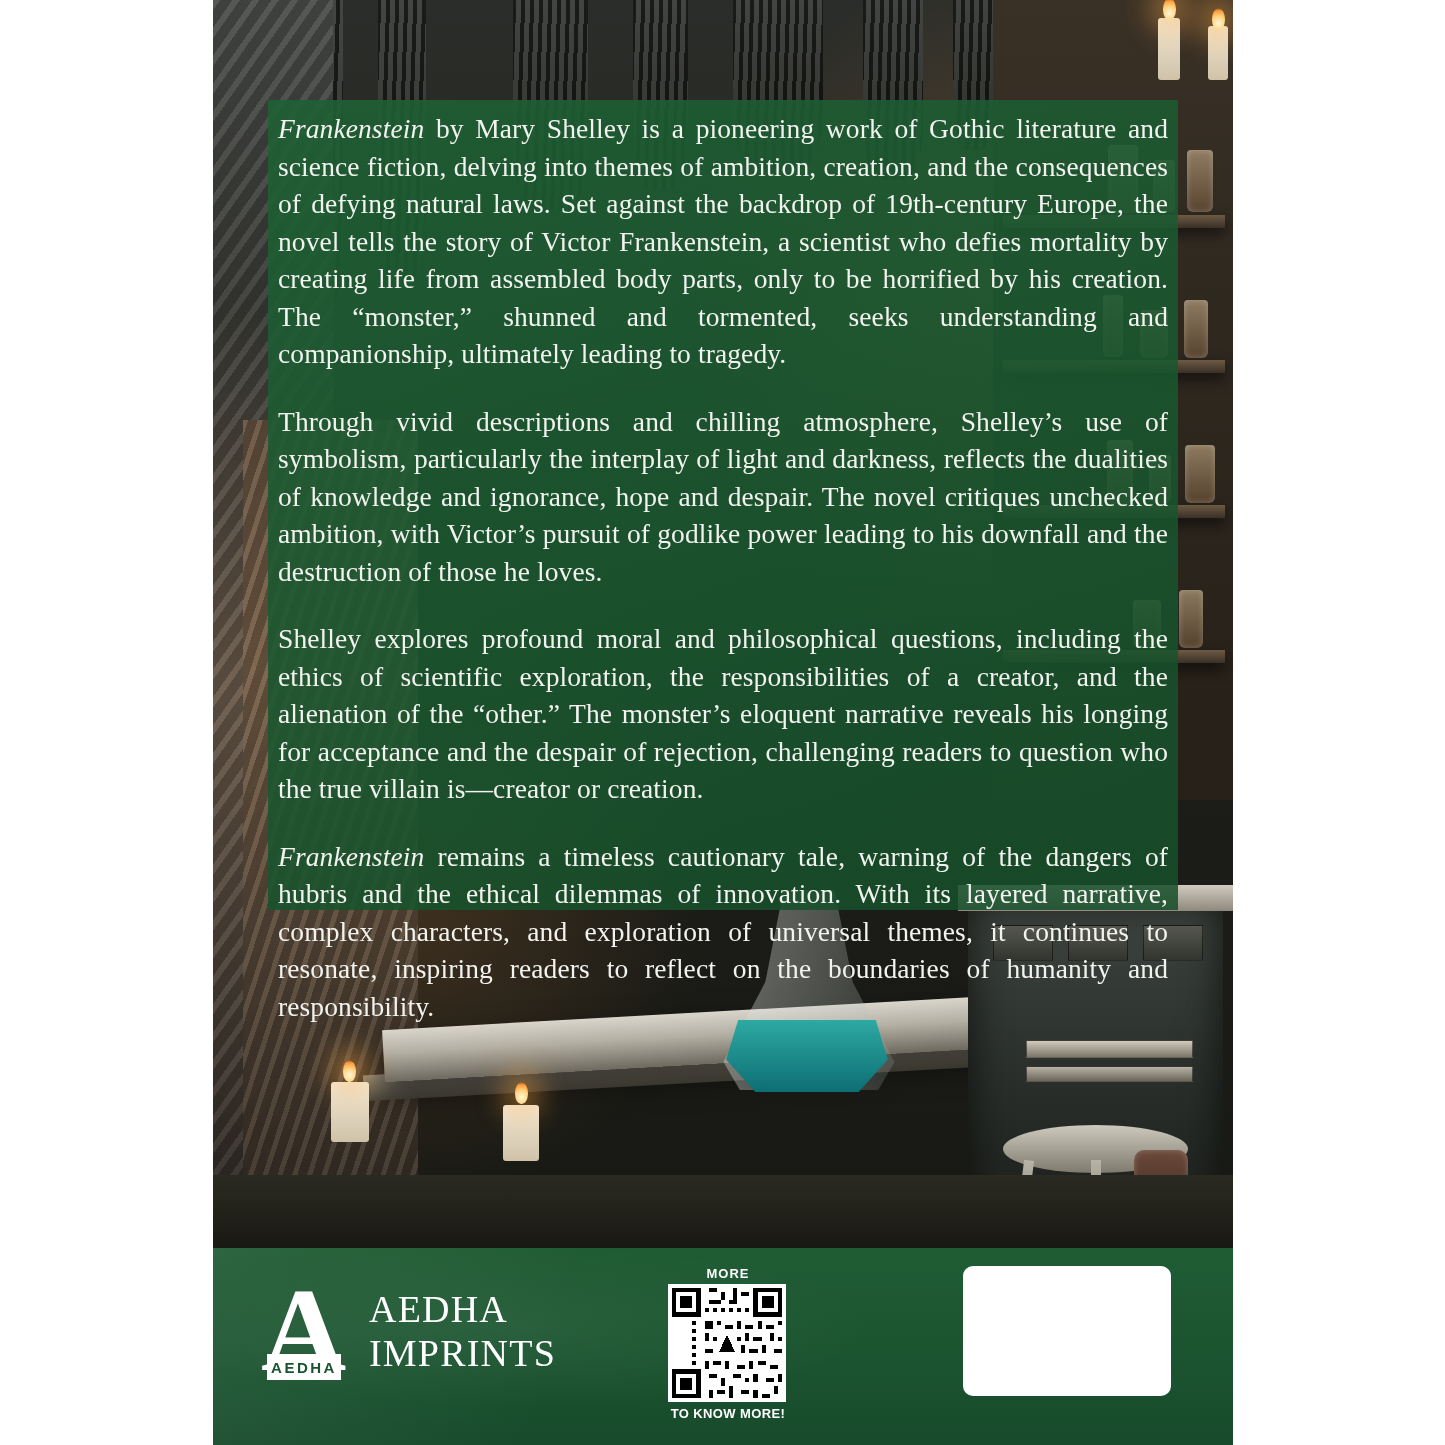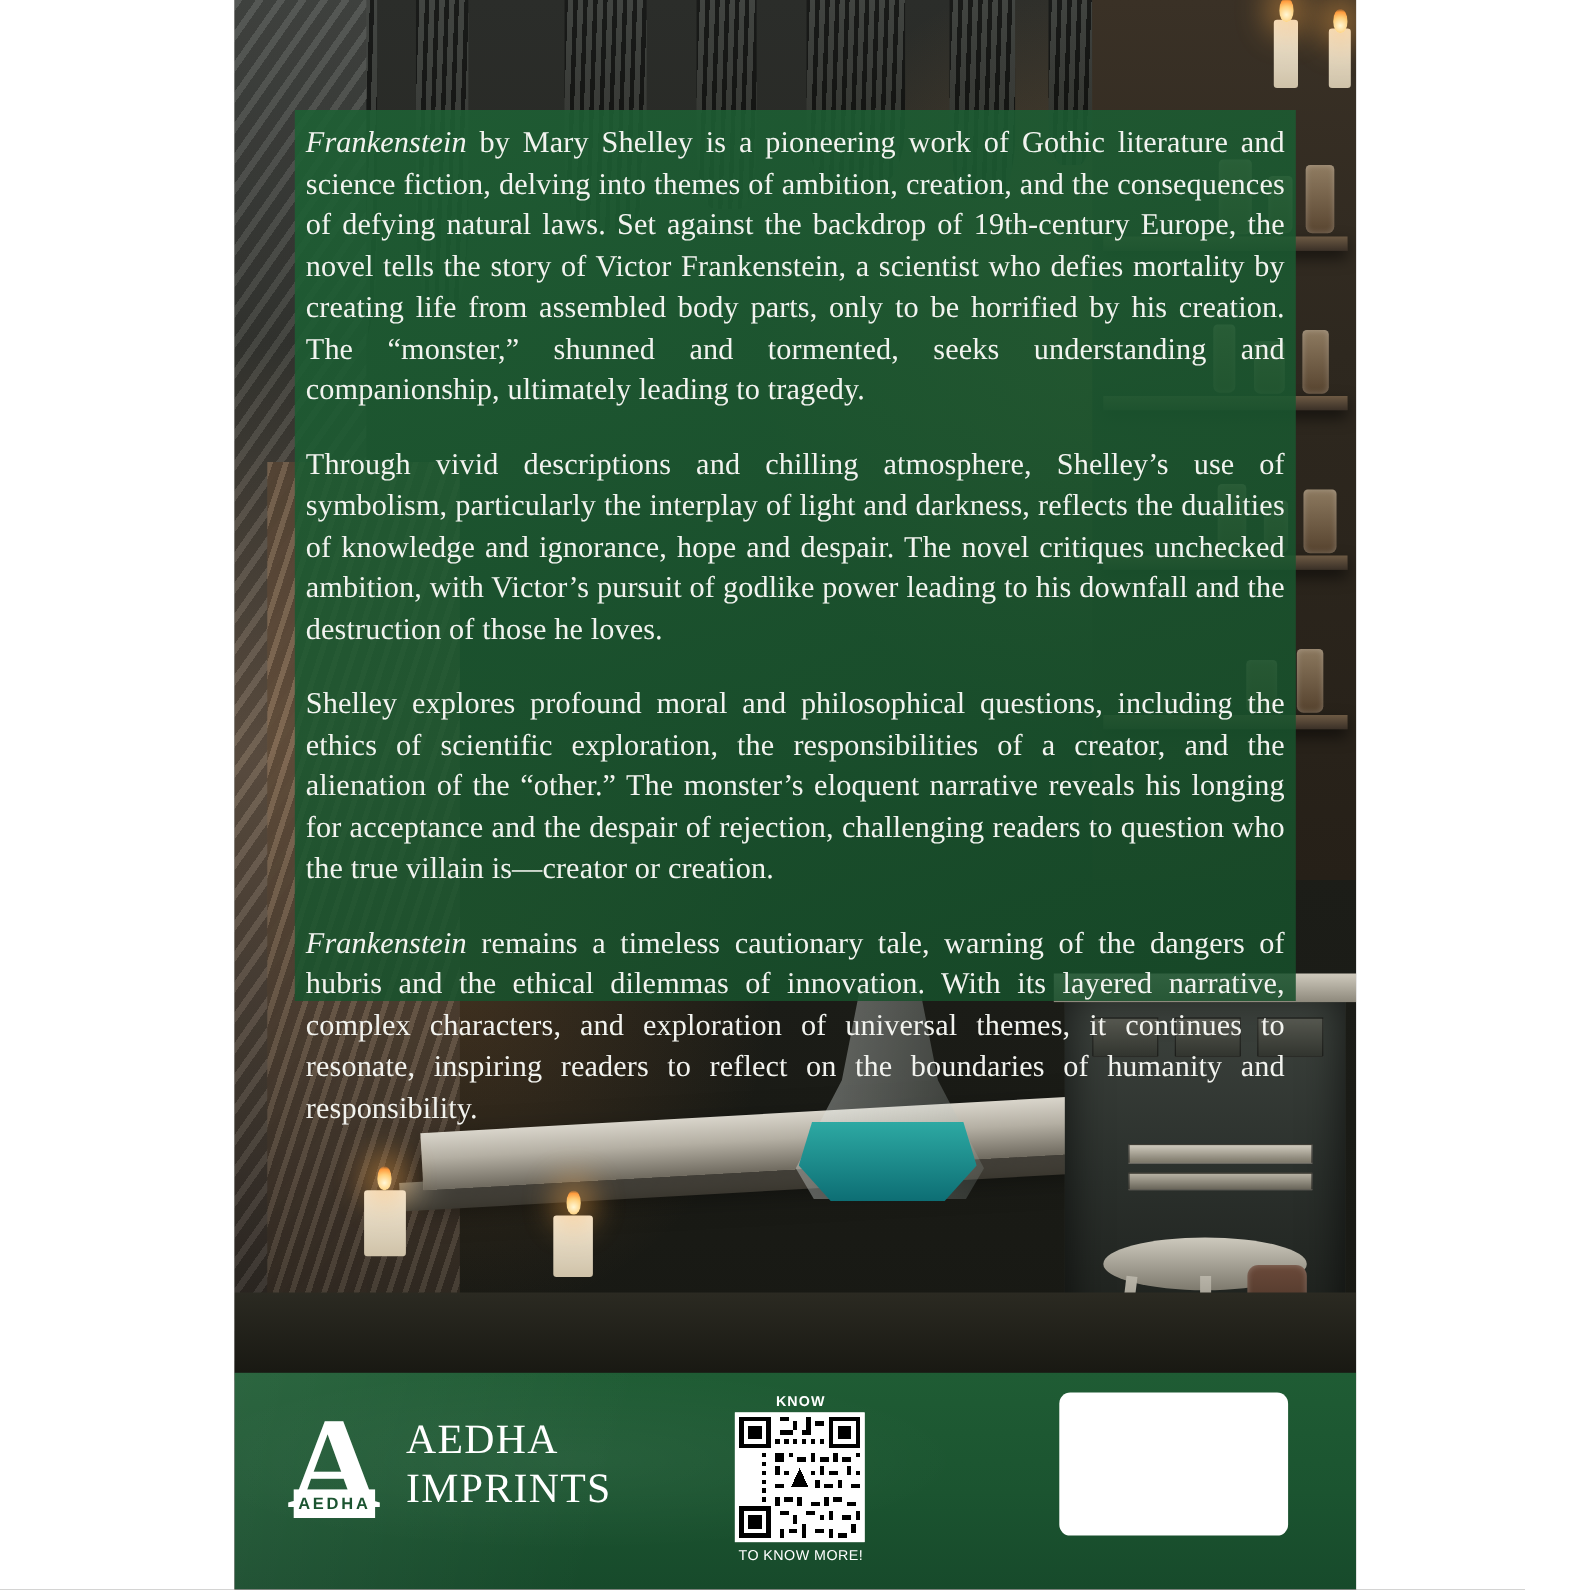--- a/index.html
+++ b/index.html
@@ -319,21 +319,21 @@
     width: 118px;
     height: 118px;
     background: #ffffff;
     position: relative;
     display: block;
   }
   .qr-caption-bottom {
     color: #ffffff;
     font-family: "Liberation Sans", sans-serif;
     font-size: 13px;
-    font-weight: 400;
+    font-weight: 700;
     letter-spacing: 0.4px;
     margin-top: 4px;
   }
 
   
   .barcode-box {
     position: absolute;
     left: 750px;
     top: 18px;
     width: 208px;
@@ -442,21 +442,21 @@
           <div class="letter-a">A</div>
           <div class="mark-band">AEDHA</div>
         </div>
         <div class="logo-words">
           <div>AEDHA</div>
           <div>IMPRINTS</div>
         </div>
       </div>
 
       <div class="qr-block">
-        <div class="qr-caption-top">KNOW</div>
+        <div class="qr-caption-top">MORE</div>
         <svg class="qr-code" viewBox="0 0 29 29" shape-rendering="crispEdges">
           <rect width="29" height="29" fill="#ffffff"></rect>
           <g fill="#000000">
 
             <rect x="1" y="1" width="7" height="1"></rect>
               <rect x="1" y="7" width="7" height="1"></rect>
             <rect x="1" y="1" width="1" height="7"></rect>
               <rect x="7" y="1" width="1" height="7"></rect>
             <rect x="3" y="3" width="3" height="3"></rect>
 

